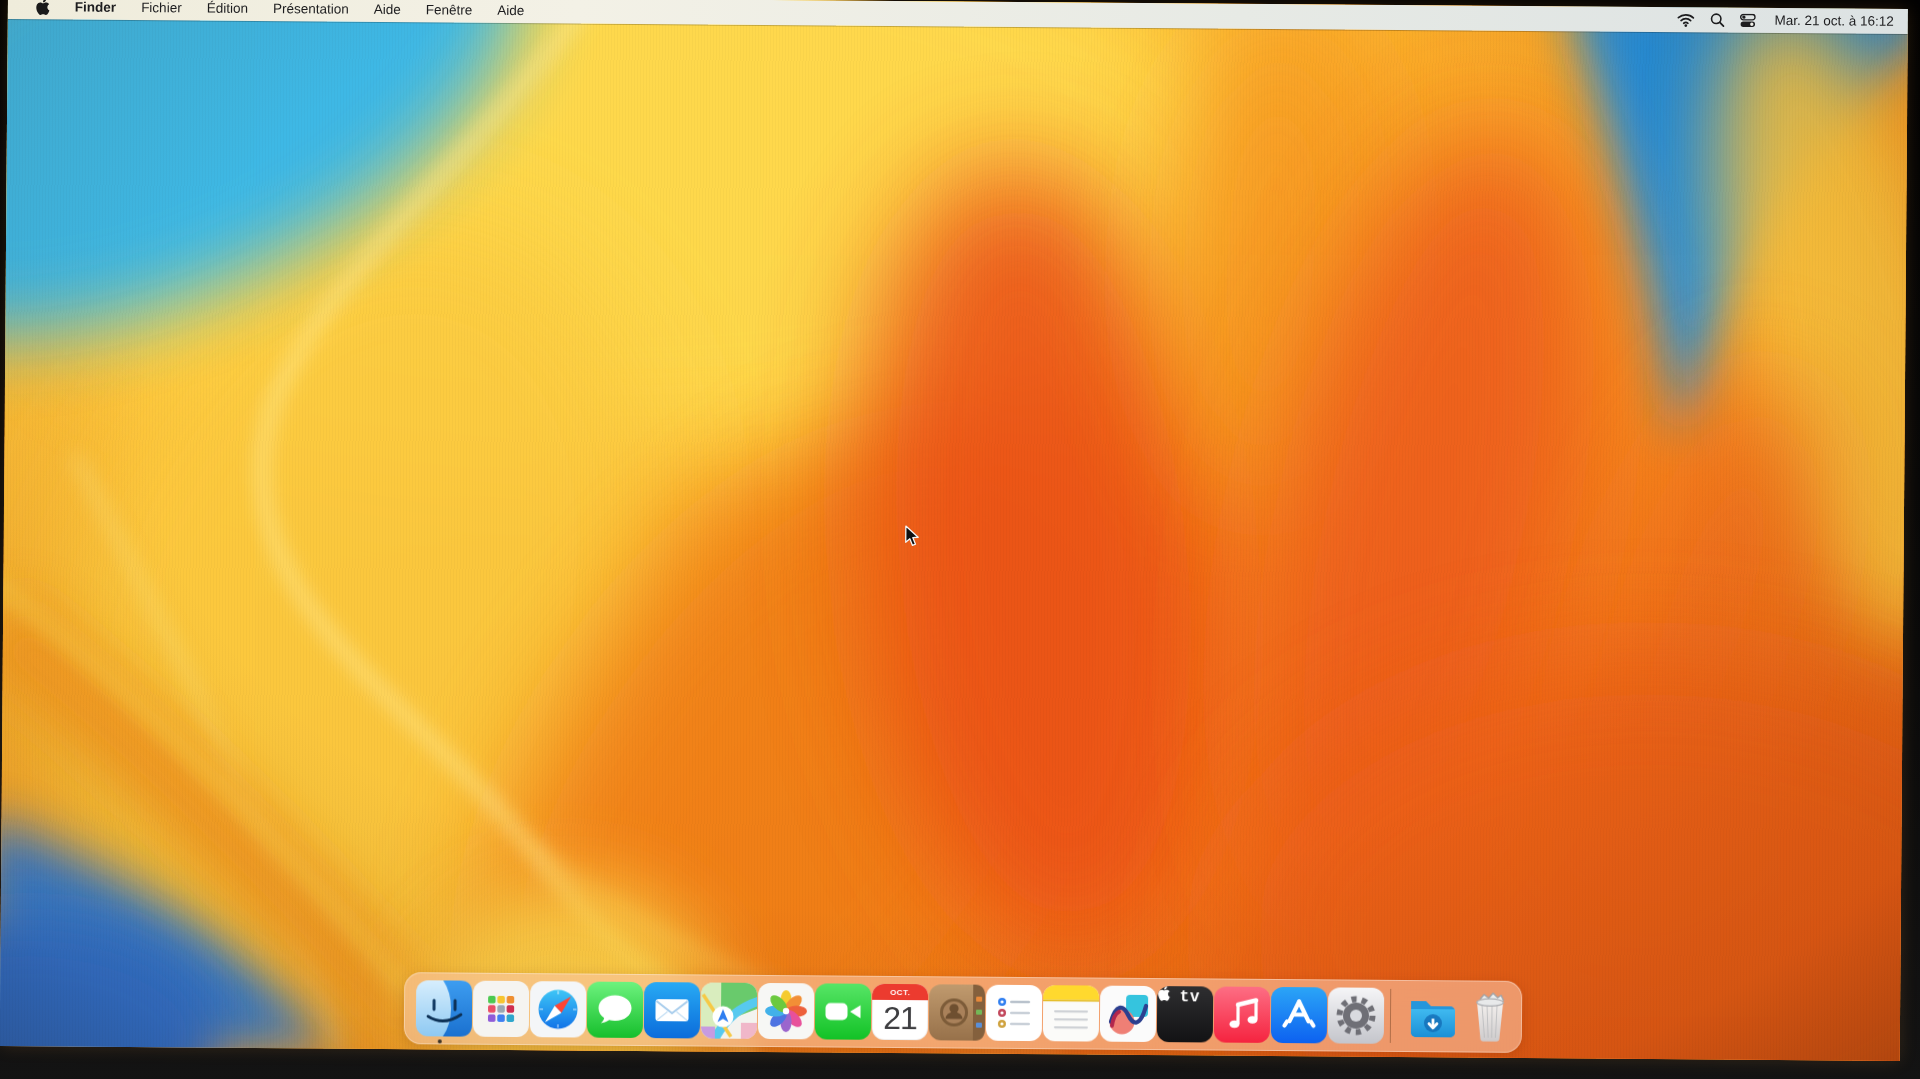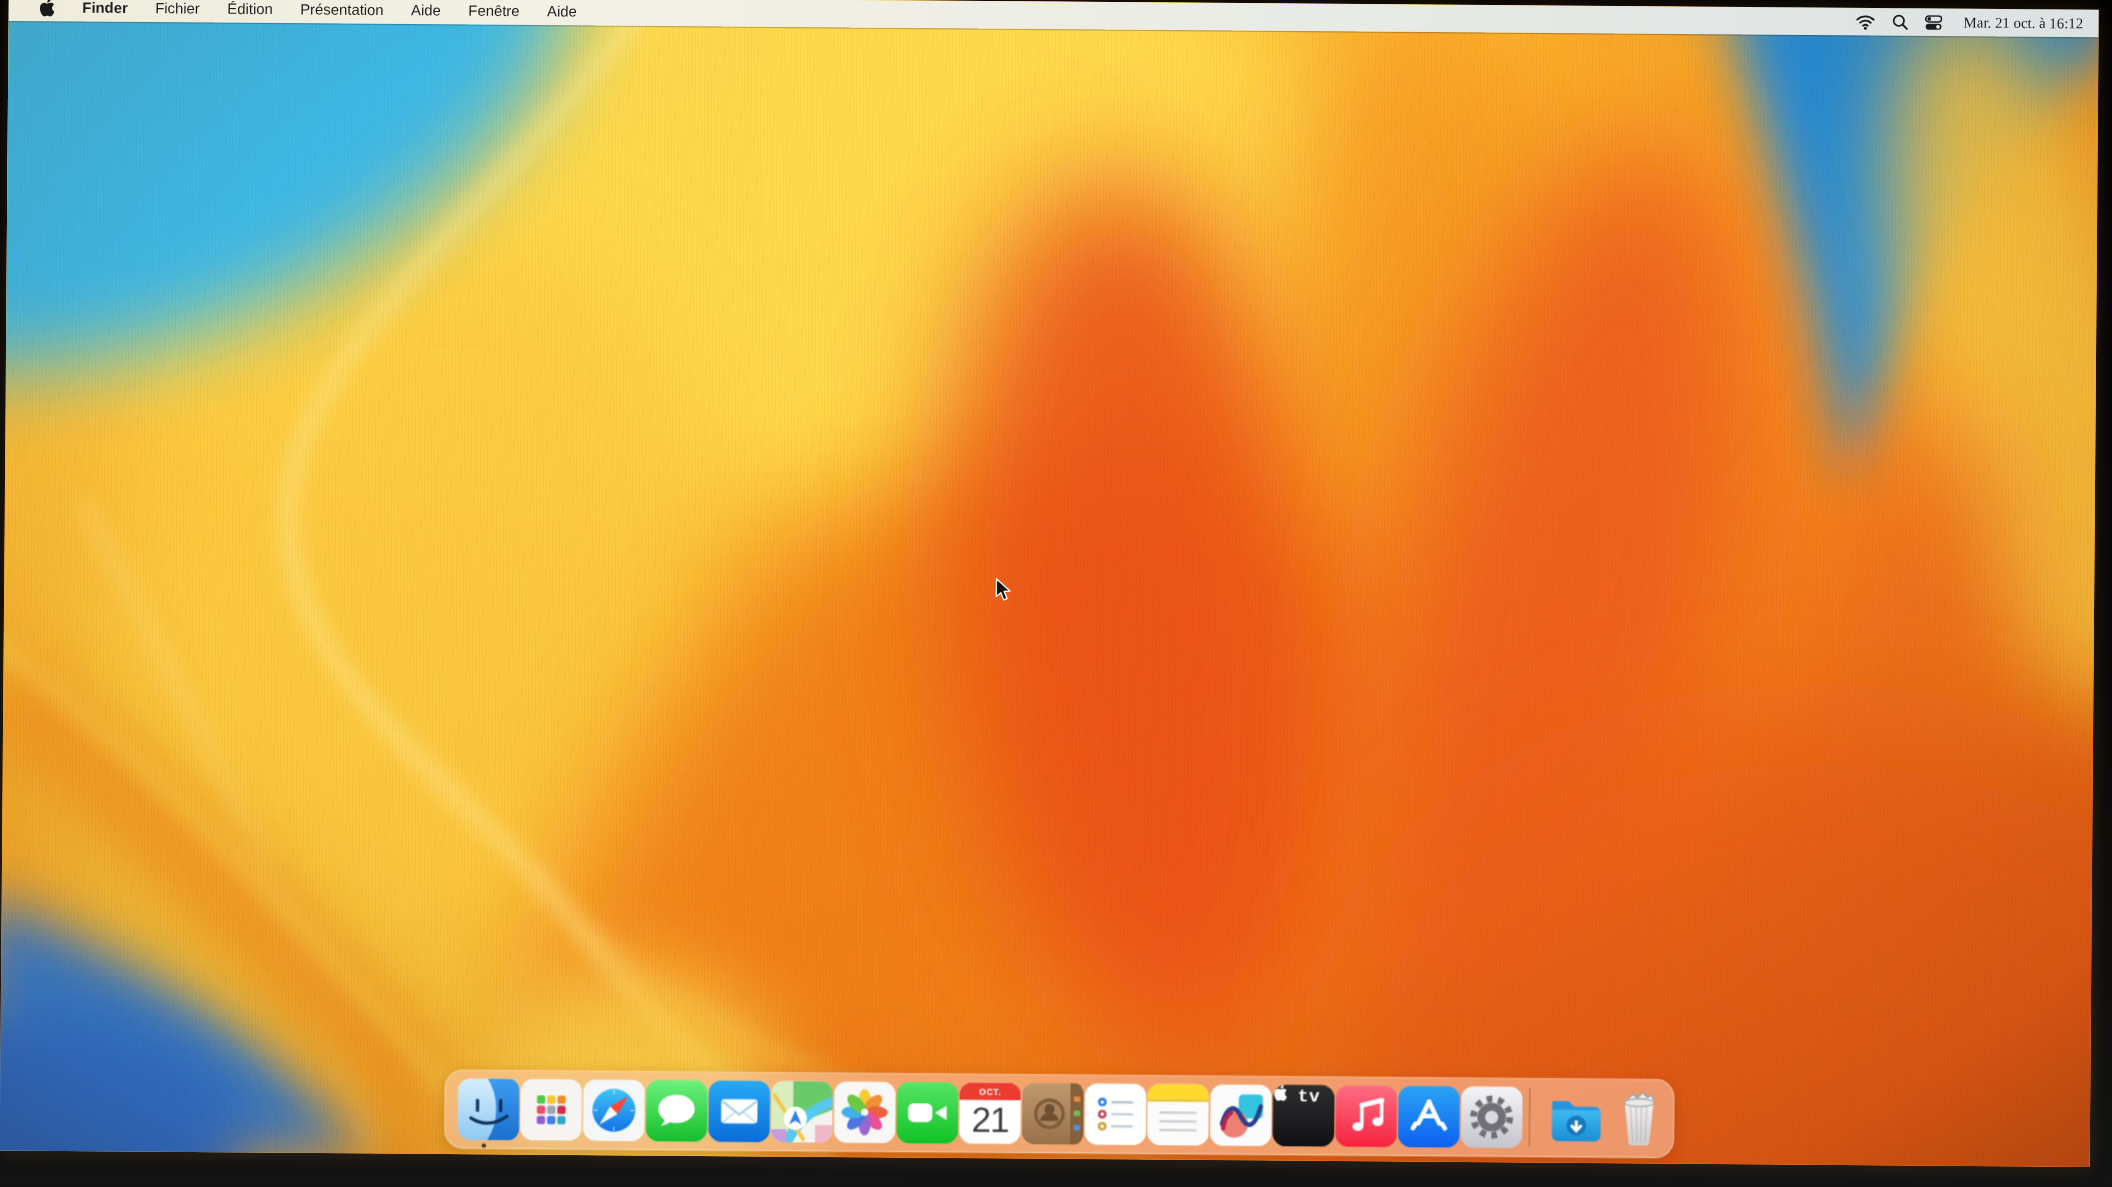--- a/index.html
+++ b/index.html
@@ -18,21 +18,21 @@
   .menubar{position:absolute;left:0;top:0;right:0;height:25px;
     background:linear-gradient(90deg,#efecdb 0%,#f3f1e6 30%,#e7eae5 65%,#dce2e3 100%);
     display:flex;justify-content:space-between;align-items:center;
     color:#1d1d1f;font-size:13.5px;box-shadow:0 1px 0 rgba(0,0,0,0.22);}
   .mb-left{display:flex;align-items:center;gap:25px;padding-left:27px;}
   .mb-left .menu{white-space:nowrap;}
   .menu.bold{font-weight:700;}
   .apple-wrap{display:flex;align-items:center;}
   .mb-right{display:flex;align-items:center;gap:15px;padding-right:14px;}
   .mb-right svg{display:block;}
-  .clock{white-space:nowrap;margin-left:4px;font-family:Liberation Serif, serif;}
+  .clock{white-space:nowrap;margin-left:4px;}
   
   .dock{position:absolute;bottom:5px;left:calc(50% + 13px);transform:translateX(-50%);
     height:72px;display:flex;align-items:center;gap:9px;padding:0 12px;
     background:rgba(252,198,168,0.58);border-radius:17px;
     box-shadow:inset 0 0 0 1px rgba(255,255,255,0.35),0 4px 14px rgba(120,40,0,0.25);
     -webkit-backdrop-filter:blur(22px);backdrop-filter:blur(22px);}
   .ditem{position:relative;width:48px;height:56px;flex:0 0 auto;}
   .ditem .ic{width:56px;height:56px;display:block;}
   .rundot{position:absolute;left:50%;bottom:-7px;width:4px;height:4px;border-radius:50%;
     background:#3c3326;transform:translateX(-50%);}

